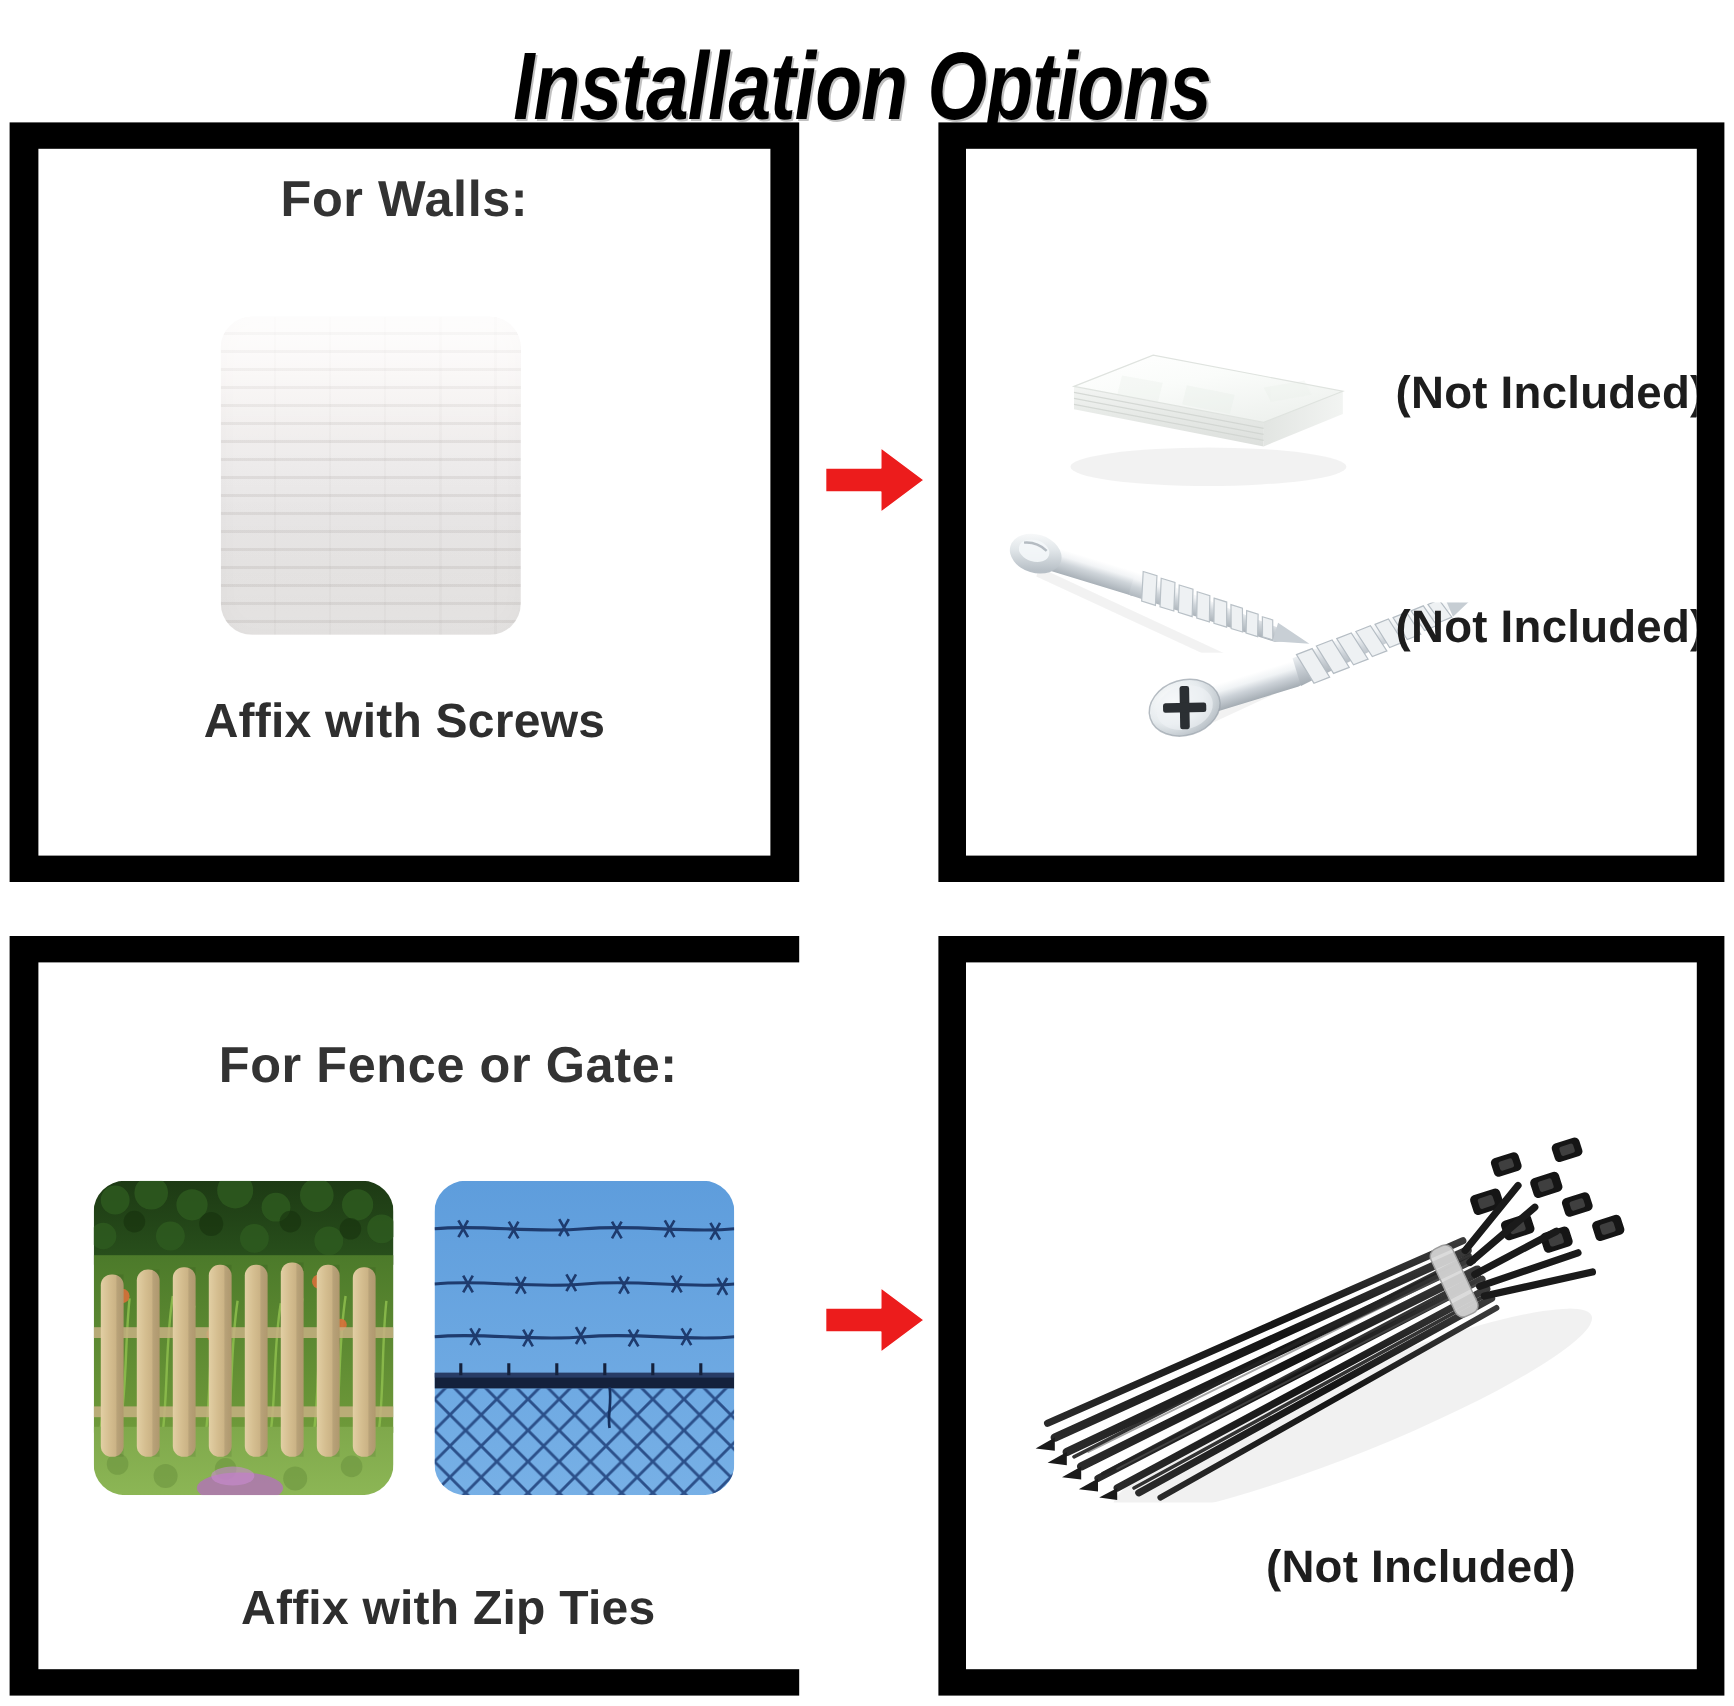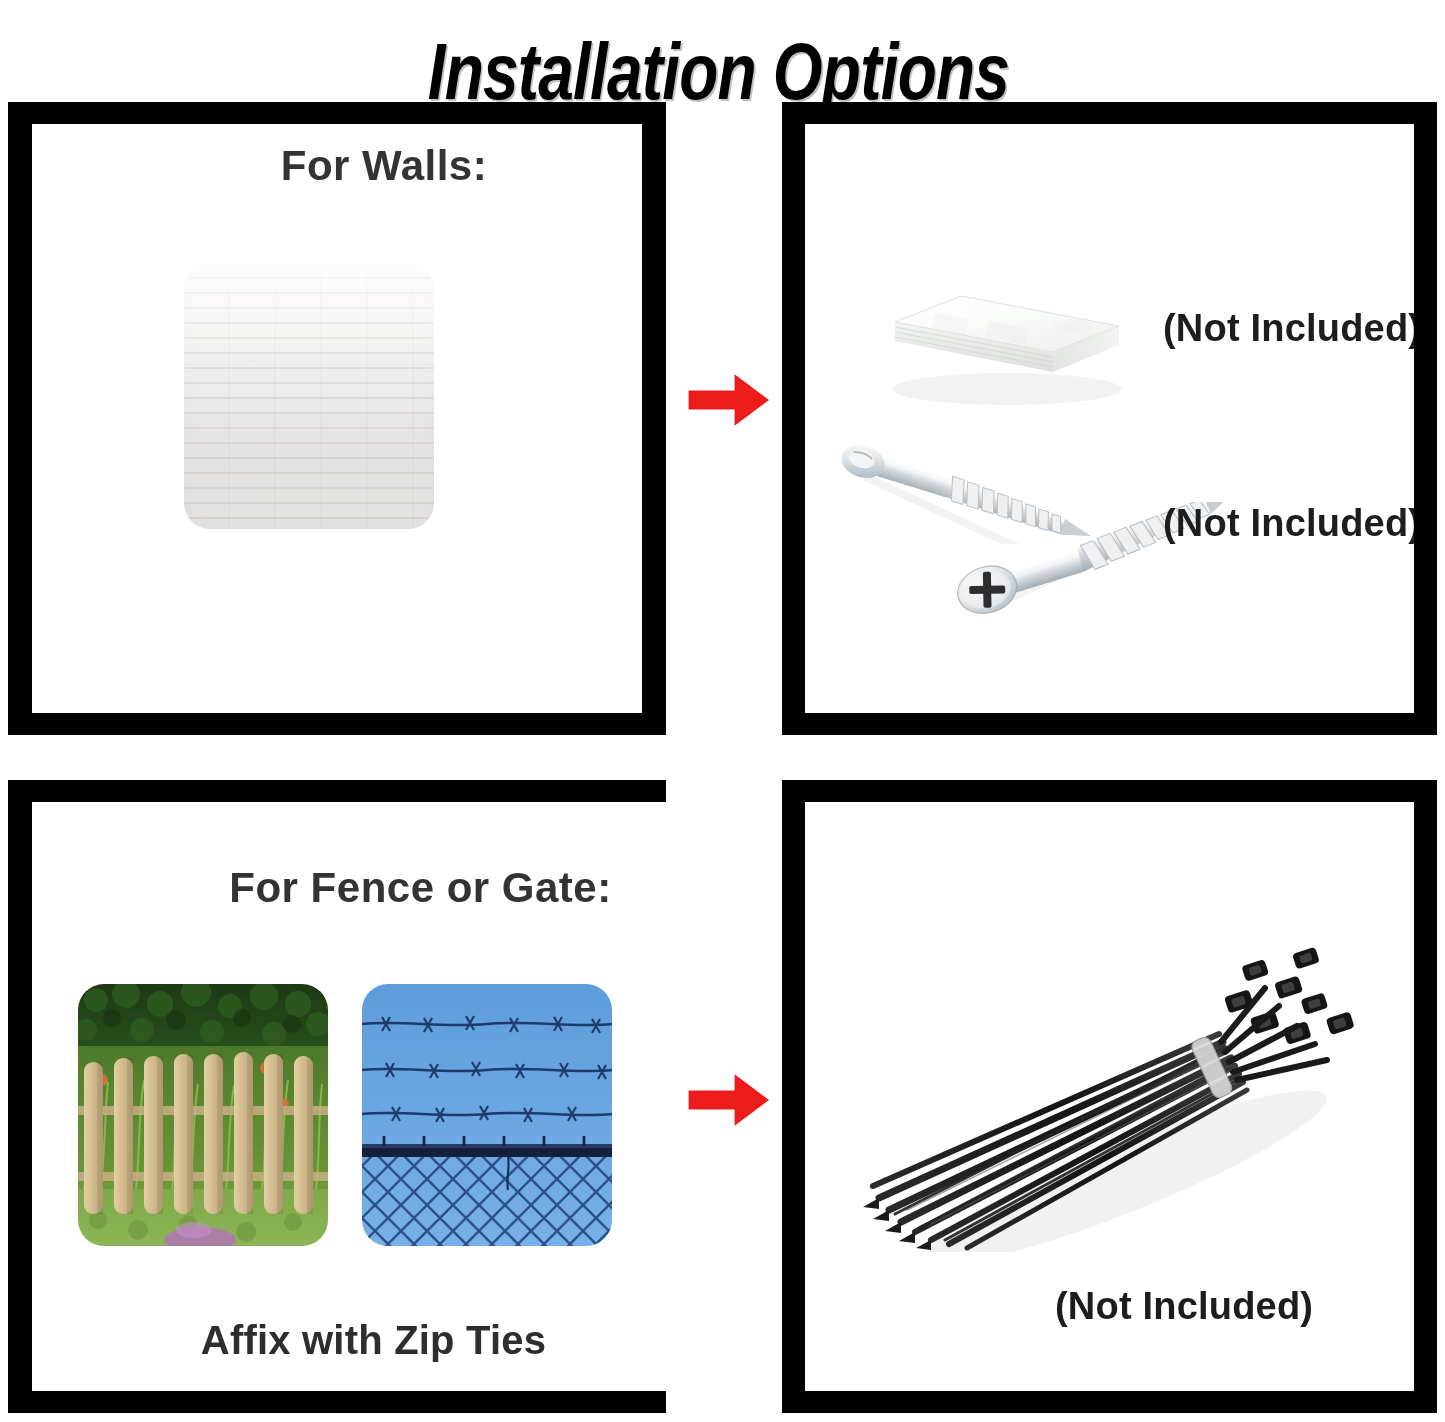--- a/index.html
+++ b/index.html
@@ -67,21 +67,20 @@
 
   
   .panel-heading {
     position: absolute;
     width: 100%;
     text-align: center;
     font-size: 42px;
     font-weight: bold;
     color: #333333;
     letter-spacing: 0.5px;
-    padding-left: 47px;
   }
   .caption-line {
     position: absolute;
     width: 100%;
     text-align: center;
     font-size: 40px;
     font-weight: bold;
     color: #2e2e2e;
     letter-spacing: 0.2px;
   }
@@ -181,20 +180,21 @@
   <div class="panel-inner">
 
     <div class="panel-heading" style="top:18px;">For Walls:</div>
 
     <div class="wall-swatch" style="left:152px; top:140px; width:250px; height:265px;">
       <div class="brick-rows"></div>
       <div class="brick-joints"></div>
       <div class="brick-shade"></div>
     </div>
 
+    <div class="caption-line" style="top:455px;">Affix with Screws</div>
   </div>
 </div>
 
 <div class="panel" id="panel-tr">
   <div class="panel-inner">
 
     <div class="tape-stack" style="left:52px; top:105px; width:285px; height:185px;">
       <svg viewBox="0 0 285 185" xmlns="http://www.w3.org/2000/svg">
         <defs>
           <linearGradient id="tapeTop" x1="0" y1="0" x2="0.7" y2="1">

